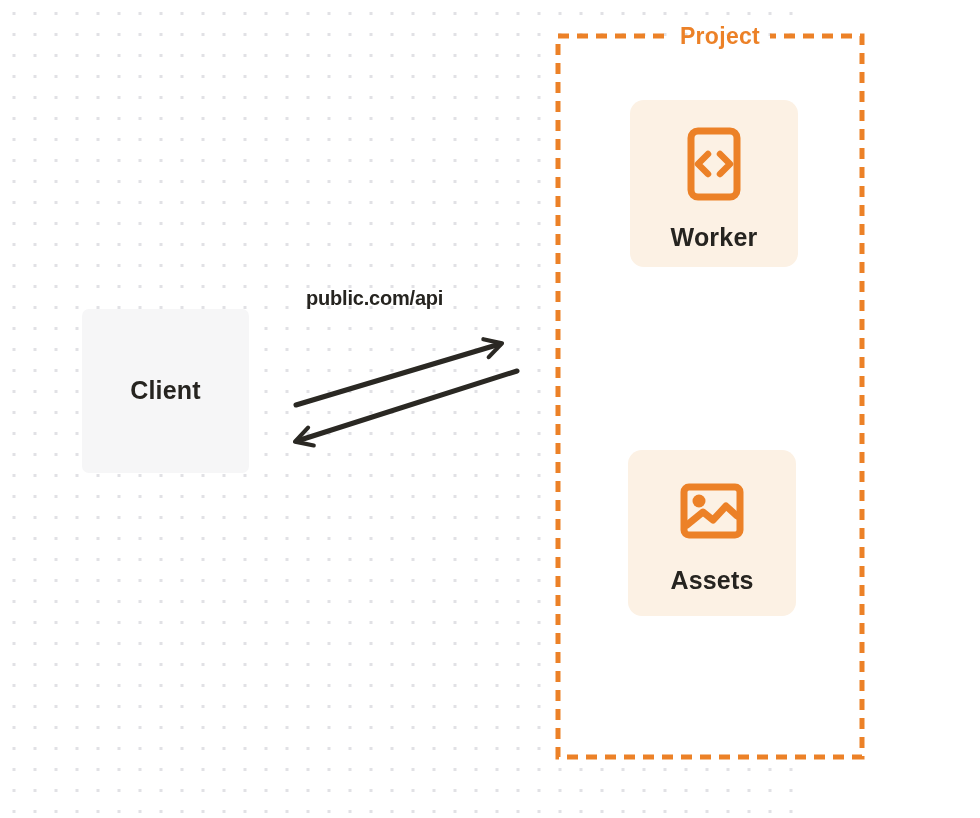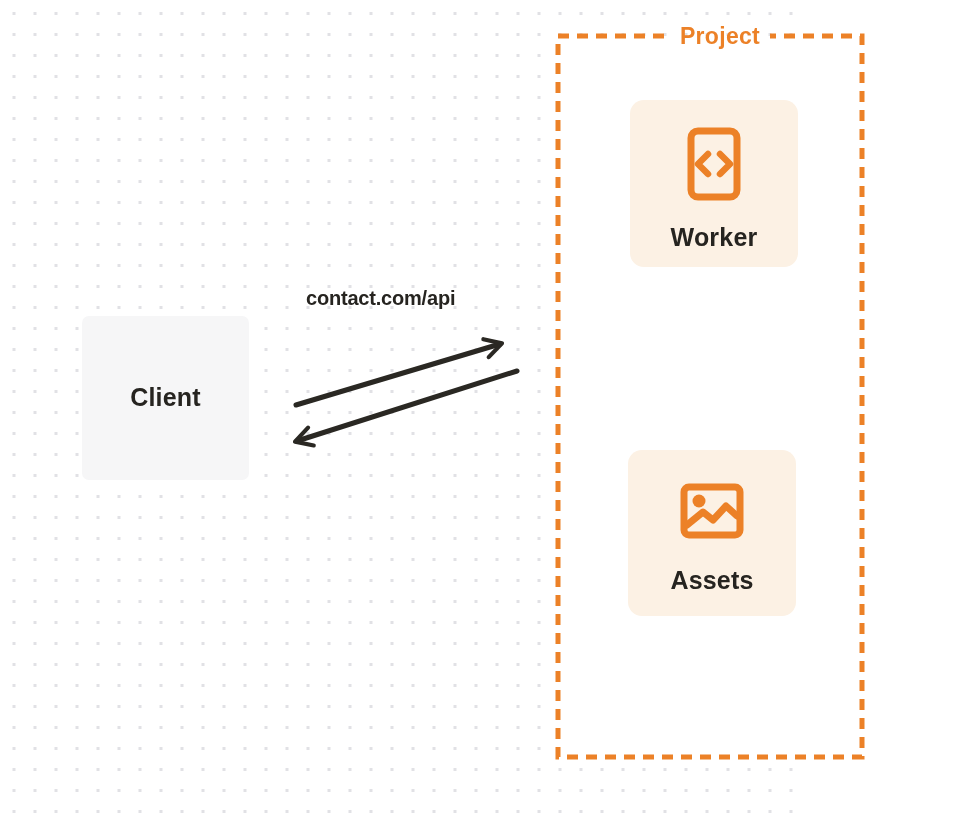--- a/index.html
+++ b/index.html
@@ -20,21 +20,21 @@
   svg.layer {
     position: absolute; left: 0; top: 0; z-index: 1;
     width: 980px; height: 818px;
   }
   .node {
     position: absolute; z-index: 2;
     display: flex; flex-direction: column; align-items: center;
     box-sizing: border-box;
   }
   .client-box {
-    left: 82px; top: 316px; width: 167px; height: 164px;
+    left: 82px; top: 309px; width: 167px; height: 164px;
     background: #f6f6f7; border-radius: 7px;
     justify-content: center;
   }
   .node-label {
     font-size: 25px; font-weight: 700; color: #262420;
     letter-spacing: 0.2px; line-height: 1.1;
   }
   .request-label {
     position: absolute; z-index: 2;
     left: 306px; top: 287px;
@@ -87,21 +87,21 @@
     <line x1="296" y1="405" x2="500" y2="344" stroke="#2a2823" stroke-width="5" stroke-linecap="round" marker-end="url(#ah)"></line>
     <line x1="517" y1="371" x2="297" y2="441" stroke="#2a2823" stroke-width="5" stroke-linecap="round" marker-end="url(#ah)"></line>
   </svg>
 
   <div class="project-label">Project</div>
 
   <div class="node client-box">
     <div class="node-label">Client</div>
   </div>
 
-  <div class="request-label">contact.com/api</div>
+  <div class="request-label">public.com/api</div>
 
   <div class="node worker-box">
     <span class="icon-wrap">
       <svg width="54" height="74" viewBox="0 0 54 74" xmlns="http://www.w3.org/2000/svg">
         <rect x="4" y="4" width="46" height="66" rx="7" fill="none" stroke="#ec8127" stroke-width="7"></rect>
         <path d="M21,27 L11,37 L21,47" fill="none" stroke="#ec8127" stroke-width="6.5" stroke-linecap="round" stroke-linejoin="round"></path>
         <path d="M33,27 L43,37 L33,47" fill="none" stroke="#ec8127" stroke-width="6.5" stroke-linecap="round" stroke-linejoin="round"></path>
       </svg>
     </span>
     <div class="node-label">Worker</div>

